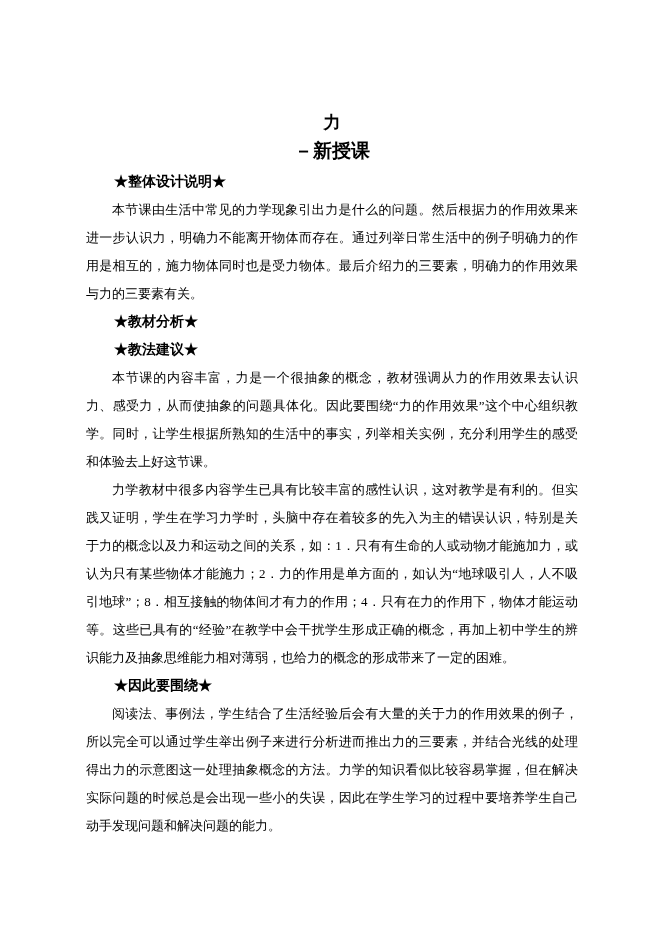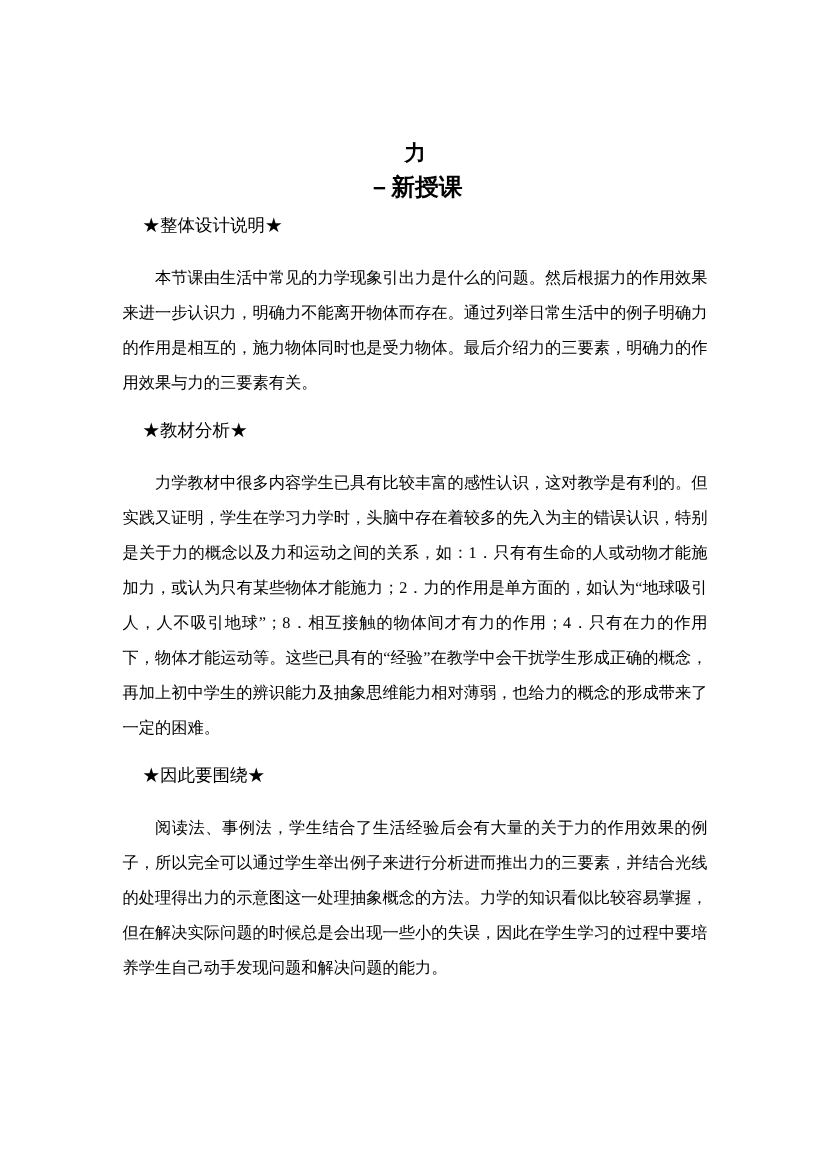--- a/index.html
+++ b/index.html
@@ -36,26 +36,26 @@
     font-size: 19px;
     font-weight: bold;
     line-height: 26px;
   }
   .section {
     margin: 0;
   }
   .section-heading {
     margin: 0;
     font-size: 14px;
-    font-weight: normal;
+    font-weight: bold;
     line-height: 28px;
     text-indent: 2em;
   }
   .section-paragraph {
-    margin: 12px;
+    margin: 0;
     font-size: 13px;
     line-height: 28px;
     text-indent: 2em;
     text-align: justify;
     word-break: break-all;
   }
 </style>
 </head>
 <body>
 
@@ -68,20 +68,24 @@
 
     <div class="section">
       <h3 class="section-heading">★整体设计说明★</h3>
       <p class="section-paragraph">本节课由生活中常见的力学现象引出力是什么的问题。然后根据力的作用效果来进一步认识力，明确力不能离开物体而存在。通过列举日常生活中的例子明确力的作用是相互的，施力物体同时也是受力物体。最后介绍力的三要素，明确力的作用效果与力的三要素有关。</p>
     </div>
 
     <div class="section">
       <h3 class="section-heading">★教材分析★</h3>
     </div>
 
+    <div class="section">
+      <h3 class="section-heading">★教法建议★</h3>
+      <p class="section-paragraph">本节课的内容丰富，力是一个很抽象的概念，教材强调从力的作用效果去认识力、感受力，从而使抽象的问题具体化。因此要围绕“力的作用效果”这个中心组织教学。同时，让学生根据所熟知的生活中的事实，列举相关实例，充分利用学生的感受和体验去上好这节课。</p>
+    </div>
 
     <div class="section">
       <p class="section-paragraph">力学教材中很多内容学生已具有比较丰富的感性认识，这对教学是有利的。但实践又证明，学生在学习力学时，头脑中存在着较多的先入为主的错误认识，特别是关于力的概念以及力和运动之间的关系，如：1．只有有生命的人或动物才能施加力，或认为只有某些物体才能施力；2．力的作用是单方面的，如认为“地球吸引人，人不吸引地球”；8．相互接触的物体间才有力的作用；4．只有在力的作用下，物体才能运动等。这些已具有的“经验”在教学中会干扰学生形成正确的概念，再加上初中学生的辨识能力及抽象思维能力相对薄弱，也给力的概念的形成带来了一定的困难。</p>
     </div>
 
     <div class="section">
       <h3 class="section-heading">★因此要围绕★</h3>
       <p class="section-paragraph">阅读法、事例法，学生结合了生活经验后会有大量的关于力的作用效果的例子，所以完全可以通过学生举出例子来进行分析进而推出力的三要素，并结合光线的处理得出力的示意图这一处理抽象概念的方法。力学的知识看似比较容易掌握，但在解决实际问题的时候总是会出现一些小的失误，因此在学生学习的过程中要培养学生自己动手发现问题和解决问题的能力。</p>
     </div>
 

